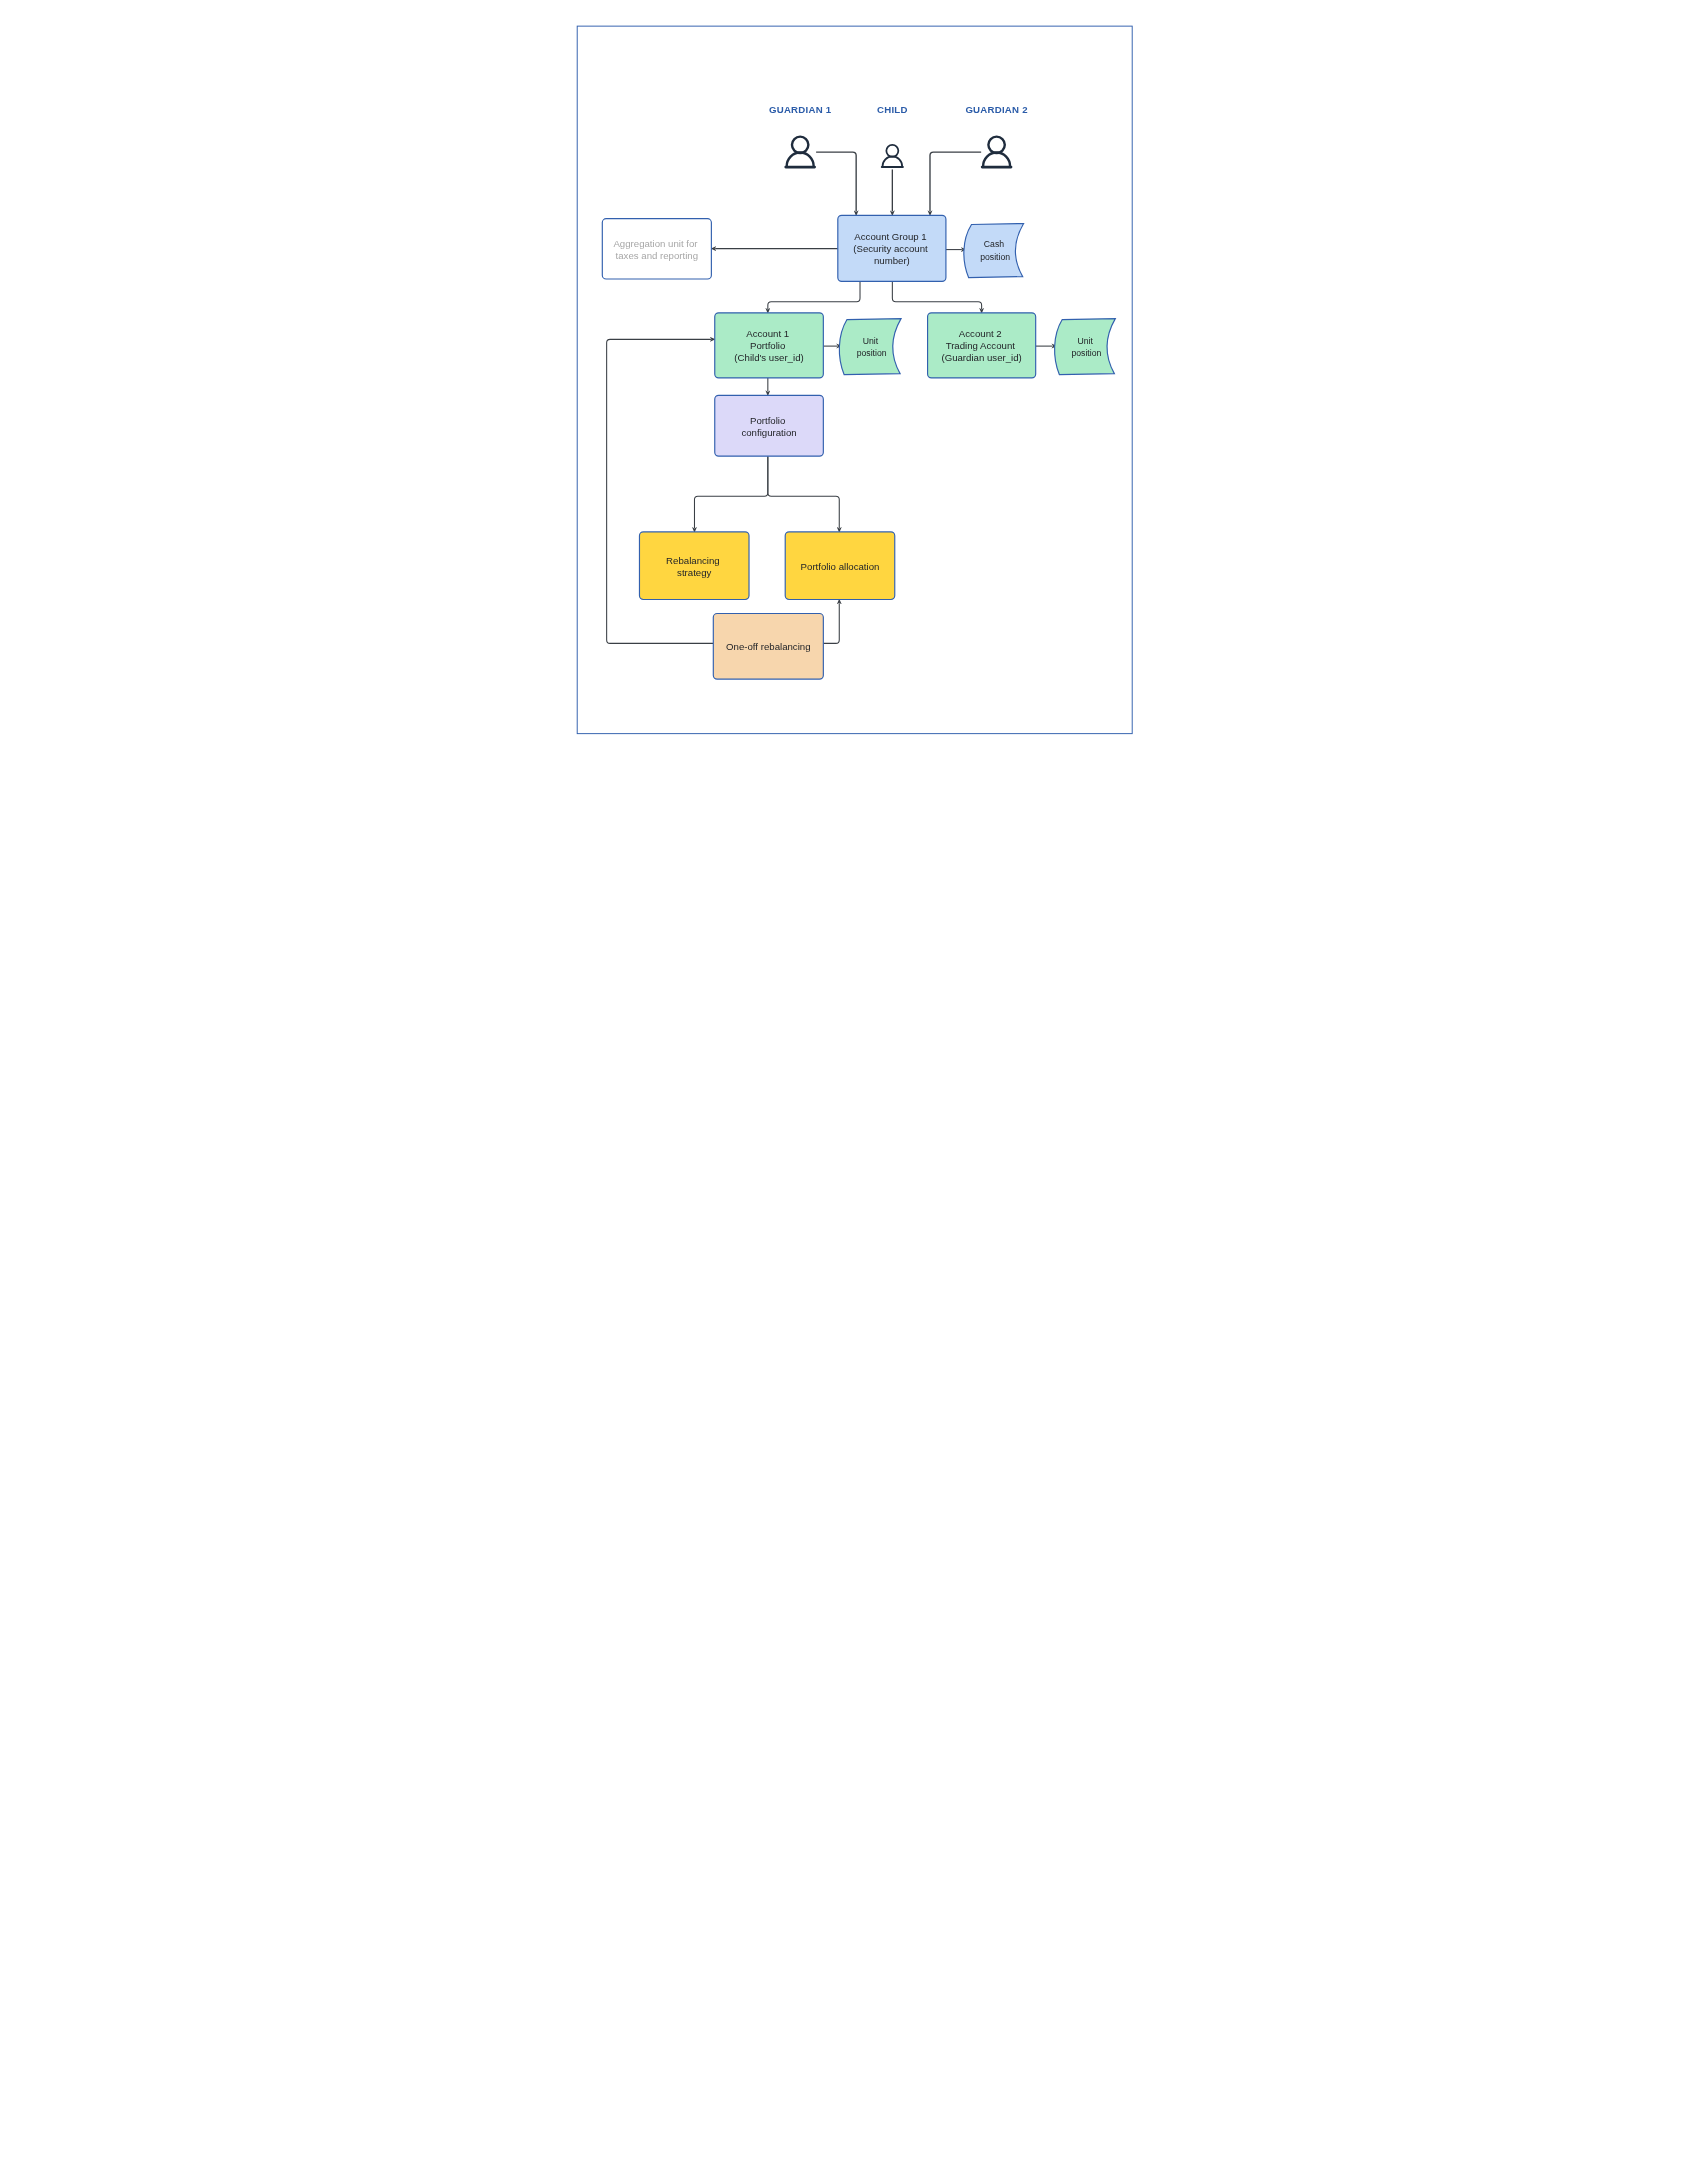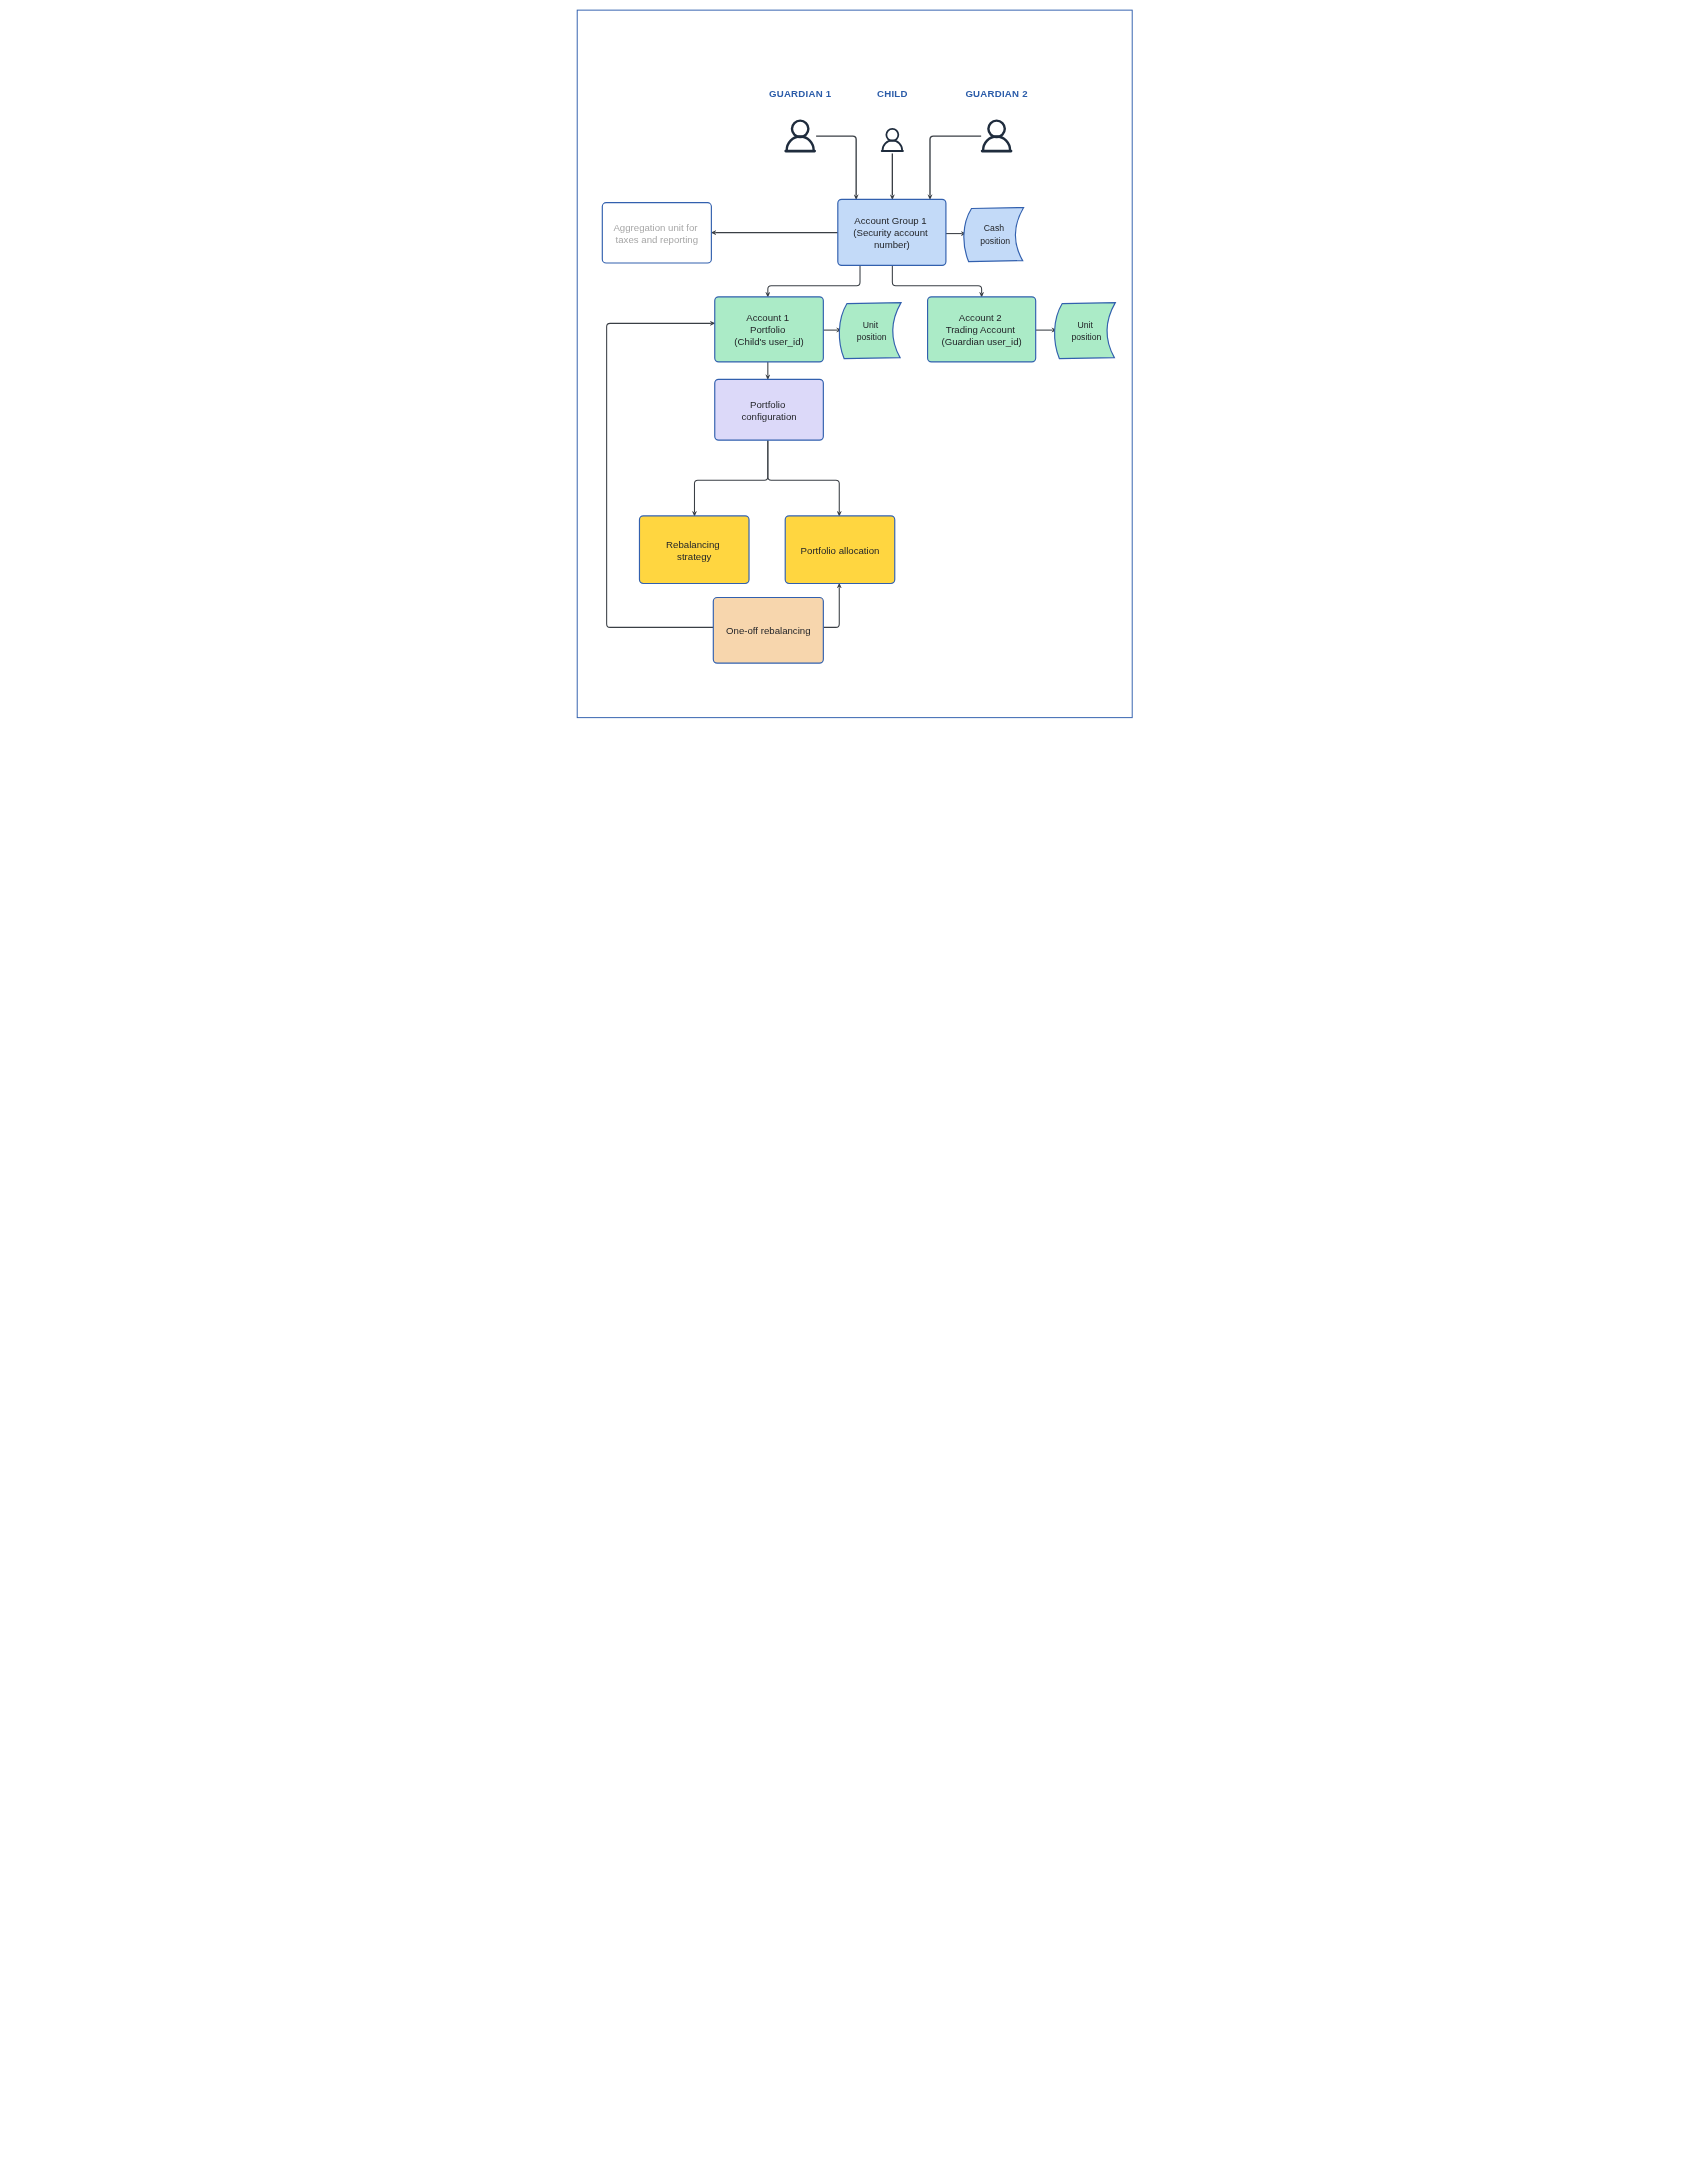--- a/index.html
+++ b/index.html
@@ -1,16 +1,16 @@
 <!DOCTYPE html>
 <html style="font-size:7.7px"><head>
 <meta charset="utf-8">
 <style>
   html,body{margin:0;padding:0;background:#ffffff;}
-  .stage{width:100%;max-width:569px;margin:0 auto;}
+  .stage{width:100%;max-width:569px;margin:16px auto;}
   svg{display:block;width:100%;height:auto;font-family:"Liberation Sans","DejaVu Sans",sans-serif;}
   .node{stroke:#3260ae;stroke-width:2.4;}
   .banner{stroke:#3260ae;stroke-width:2.4;}
   .edge{stroke:#3a3f45;stroke-width:2.2;fill:none;}
   .edge-thick{stroke-width:2.8;}
   .node-text{font-size:20px;fill:#222428;text-anchor:middle;dominant-baseline:central;}
   .banner-text{font-size:18px;}
   .muted{fill:#a7a7a7;}
   .hdr{font-size:20px;font-weight:bold;fill:#2b5ca9;letter-spacing:.5px;text-anchor:middle;dominant-baseline:central;}
   .person{stroke:#1f2c3d;fill:none;}

